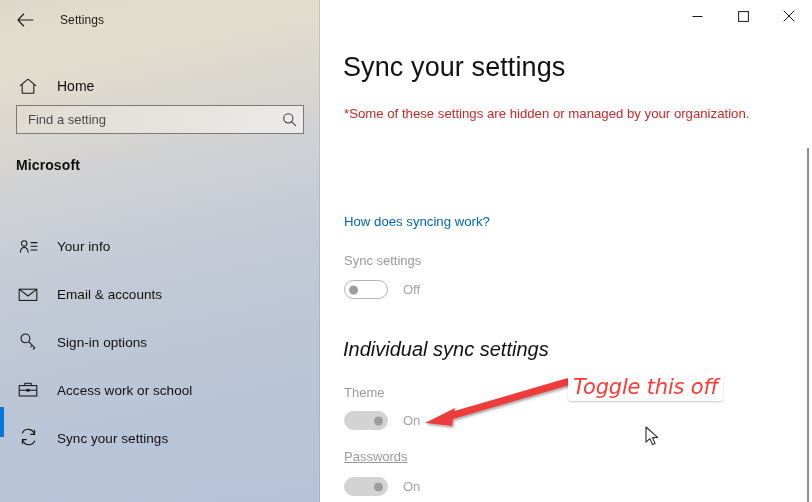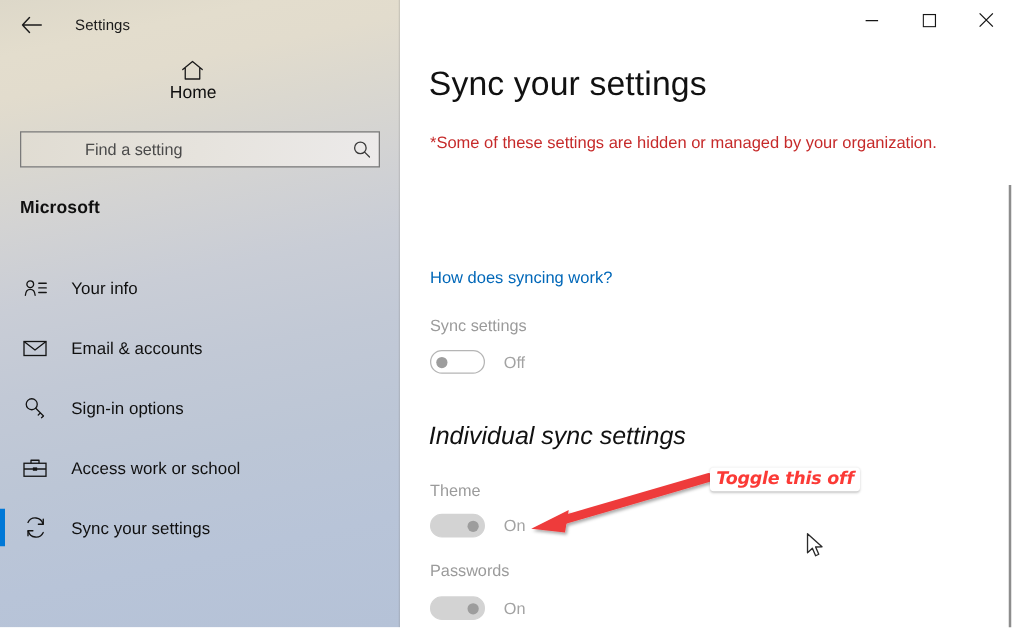--- a/index.html
+++ b/index.html
@@ -53,41 +53,40 @@
   }
   .back-btn svg { display: block; }
   .app-title {
     font-size: 12px;
     color: #1b1b1b;
     margin-left: 14px;
     letter-spacing: .1px;
   }
 
   .home-row {
-    position: absolute; left: 0; top: 48px;
+    position: absolute; left: 0; top: 70px;
     width: 300px; height: 32px;
     display: flex; align-items: center;
     cursor: pointer;
-    flex-direction: column;
   }
   .home-icon {
     width: 40px; display: flex; justify-content: center; align-items: center;
     margin-left: 8px;
   }
   .home-label {
     font-size: 14px; color: #0f0f0f;
     margin-left: 9px;
   }
 
   .search-wrap {
     position: absolute; left: 16px; top: 105px;
     width: 288px; height: 29px;
     background: linear-gradient(100deg, #e0dcd2 0%, #e6e3dd 50%, #eceaea 100%);
     border: 1px solid #7a7a7a;
-    display: flex; align-items: center; padding-left: 40px;
+    display: flex; align-items: center;
   }
   .search-input {
     flex: 1;
     border: none; outline: none; background: transparent;
     font-family: "Liberation Sans", sans-serif;
     font-size: 13px;
     color: #3c3c3c;
     padding-left: 11px;
   }
   .search-input::placeholder { color: #4a4a4a; opacity: 1; }
@@ -99,21 +98,21 @@
     letter-spacing: .1px;
   }
 
   .nav {
     position: absolute; left: 0; top: 206px;
     width: 320px;
   }
   .nav-item {
     position: relative;
     height: 48px;
-    display: flex; align-items: center;
+    display: flex; align-items: flex-end;
     cursor: pointer;
   }
   .nav-item .ico {
     width: 40px; margin-left: 8px;
     display: flex; align-items: center; justify-content: center;
   }
   .nav-item .lbl {
     font-size: 13.5px; color: #101010;
     margin-left: 9px;
     letter-spacing: .05px;
@@ -208,21 +207,21 @@
   }
   #sync-toggle-row { left: 23px; top: 280px; }
   #theme-toggle-row { left: 23px; top: 411px; }
   #pass-toggle-row  { left: 23px; top: 477px; }
 
   .h2 {
     position: absolute; left: 22px; top: 338px;
     font-size: 20px; color: #111111; font-weight: normal; font-style: italic;
   }
   .row-theme-label { position: absolute; left: 23px; top: 385px; }
-  .row-pass-label  { position: absolute; left: 23px; top: 449px; }
+  .row-pass-label  { position: absolute; left: 23px; top: 449px; text-decoration: underline; }
 
   
   #scrollbar-track {
     position: absolute; right: 0; top: 40px;
     width: 14px; height: 462px;
     background: transparent;
   }
   #scrollbar-thumb {
     position: absolute; right: 3px; top: 108px;
     width: 2px; height: 394px;
@@ -233,22 +232,22 @@
   #annotation {
     position: absolute; left: 0; top: 0;
     width: 812px; height: 502px;
     pointer-events: none;
   }
   #annot-label {
     position: absolute;
     left: 568px; top: 374px;
     background: #ffffff;
     color: #fb3a36;
-    font-size: 14px;
-    font-weight: bold;
+    font-size: 21px;
+    font-weight: normal;
     font-style: italic;
     font-family: "DejaVu Sans", sans-serif;
     padding: 1px 5px 2px 5px;
     border-radius: 3px;
     white-space: nowrap;
     letter-spacing: -.2px;
     box-shadow: 0 1px 2px rgba(0,0,0,0.22);
   }
 
   

